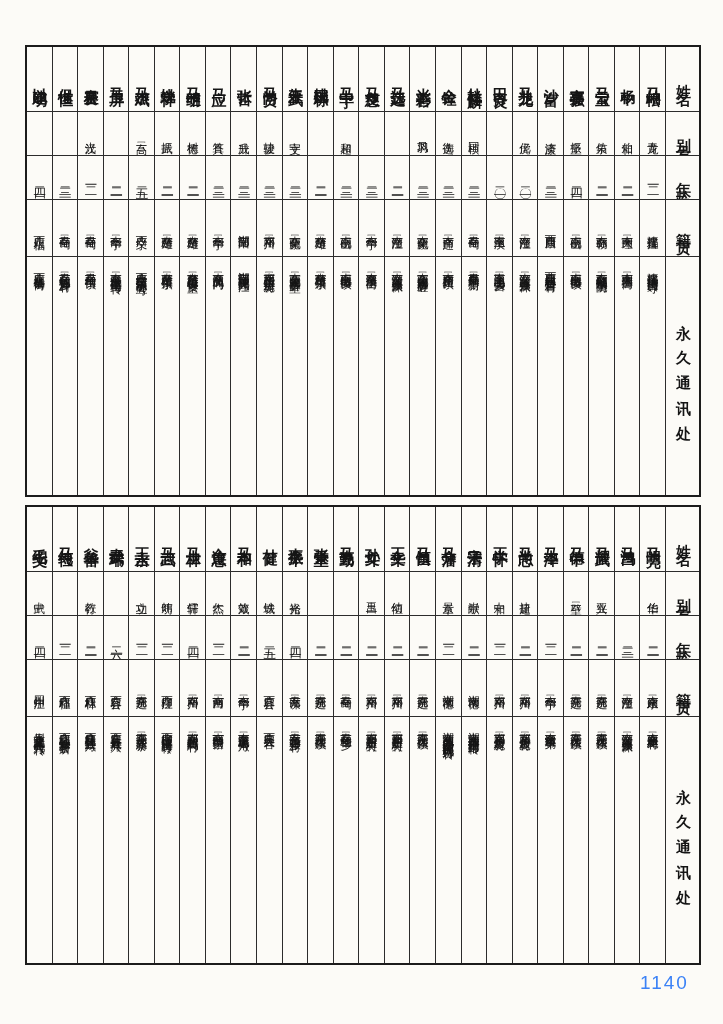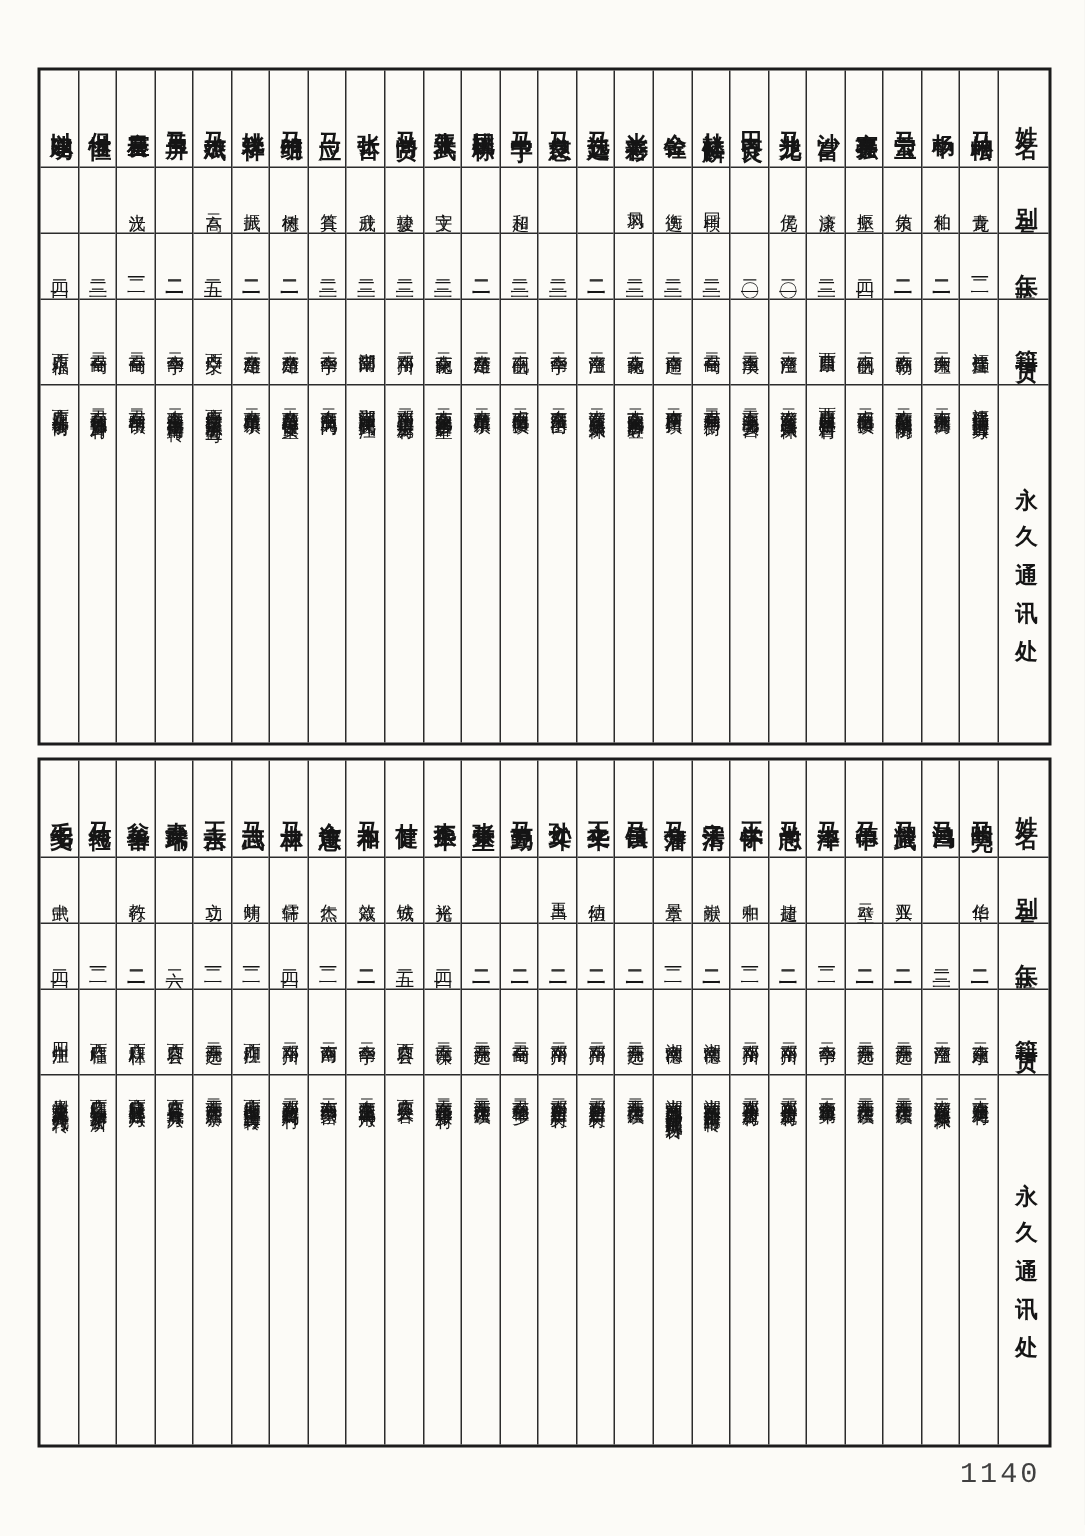--- a/index.html
+++ b/index.html
@@ -61,22 +61,22 @@
   .c-origin .vtxt{font-size:11.5px;}
   .c-addr .vtxt{font-size:11.5px;letter-spacing:1px;}
   .hdr .cell .vtxt{font-weight:bold;font-size:15px;letter-spacing:0.5em;}
   .hdr .c-addr{align-items:center;padding-top:0;}
   .hdr .c-addr .vtxt{letter-spacing:1.7em;}
   .page-number{
     position:absolute;
     left:640px;top:972px;
     font-size:19px;
     letter-spacing:2px;
-    color:#404040;
-    font-family:Liberation Mono, monospace;
+    color:#3b82f6;
+    font-family:Liberation Sans, sans-serif;
   }
 </style>
 </head>
 <body>
 
 <div class="page">
   <div class="grid grid-top">
       <div class="col hdr">
         <div class="cell c-name">
           <span class="vtxt">姓名</span>

